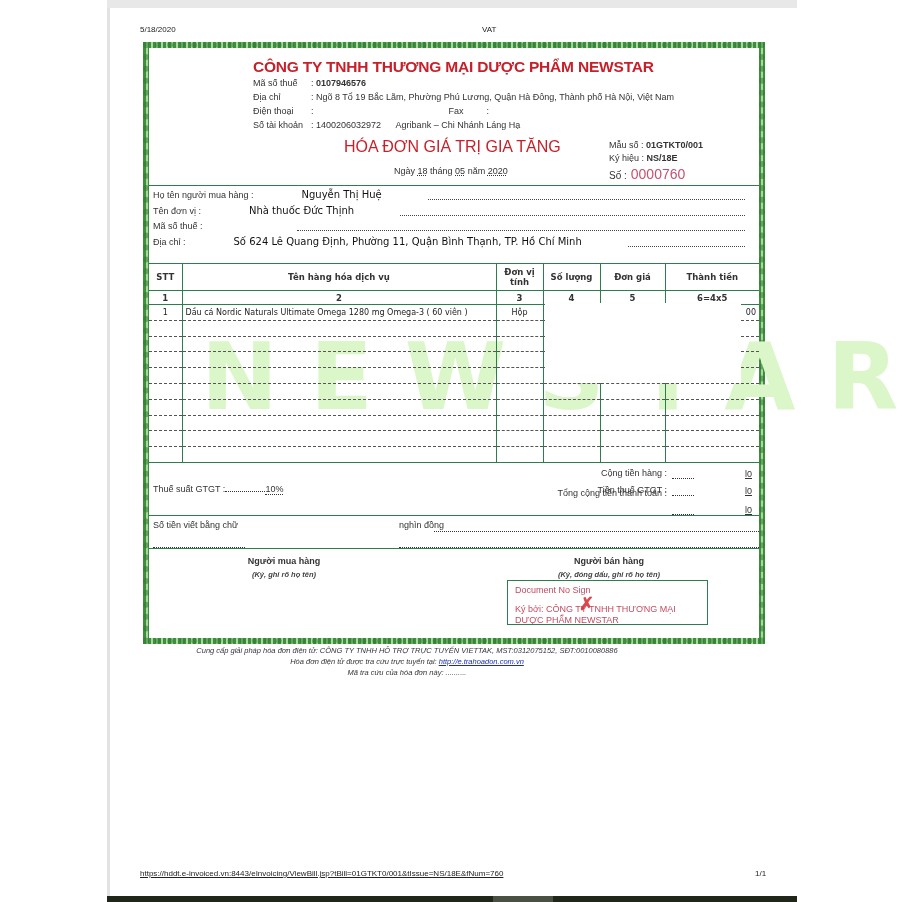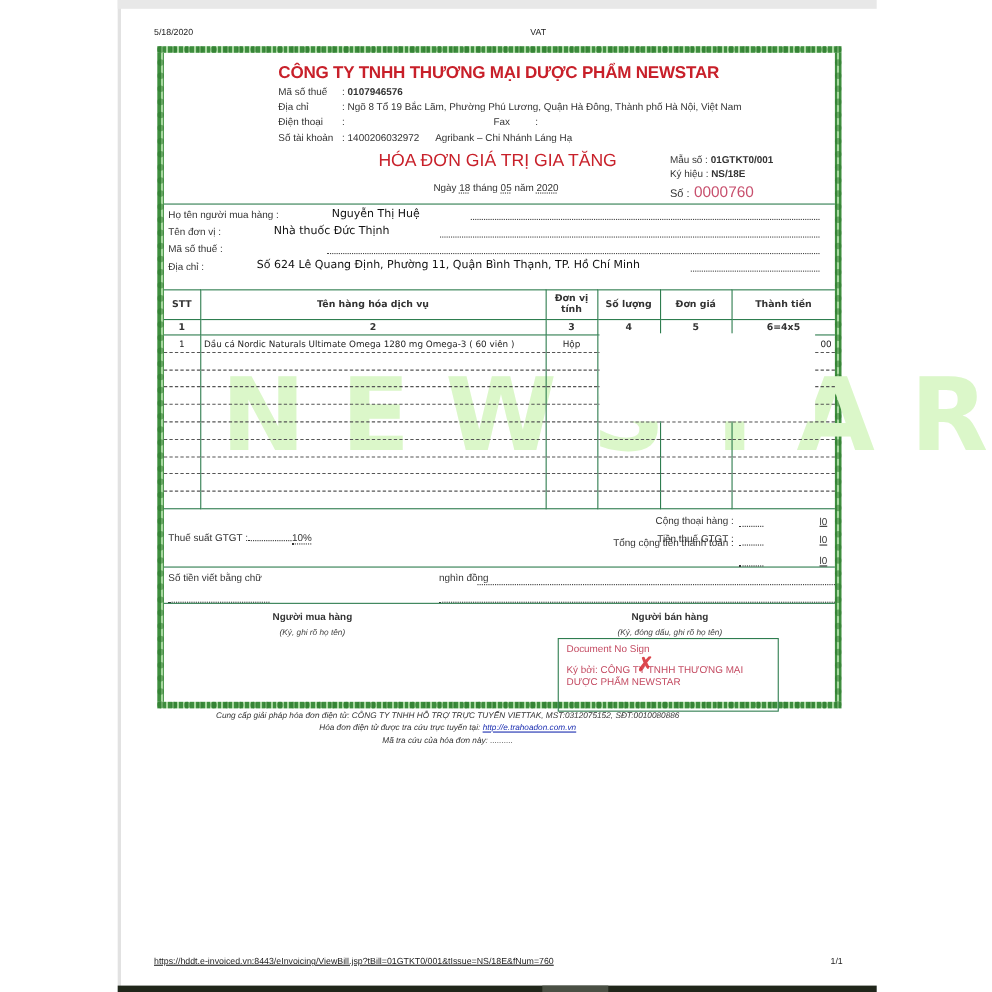--- a/index.html
+++ b/index.html
@@ -68,23 +68,23 @@
   .vat-rate .dots { display: inline-block; width: 40px; border-bottom: 1px dotted #333; }
   .vat-rate .v { border-bottom: 1px dotted #333; }
 
   .words-label { position: absolute; left: 4px; top: 472px; font-size: 9px; color: #333; }
   .words-unit { position: absolute; left: 250px; top: 472px; font-size: 9px; color: #333; }
   .words-unit-line { position: absolute; left: 250px; top: 483px; width: 360px; border-bottom: 1px dotted #333; }
   .words-line2a { position: absolute; left: 4px; top: 499px; width: 92px; border-bottom: 1px dotted #333; }
   .words-line2b { position: absolute; left: 250px; top: 499px; width: 360px; border-bottom: 1px dotted #333; }
 
   .sign-title { position: absolute; font-size: 9px; font-weight: bold; color: #333; text-align: center; }
-  .sign-note { position: absolute; font-size: 7.5px; font-style: italic; color: #444; text-align: center; }
-
-  .sig-box { position: absolute; left: 358px; top: 532px; width: 201px; height: 67px; border: 1px solid #2e7d4f; padding: 4px 7px; font-size: 9px; color: #c44b62; }
+  .sign-note { position: absolute; font-size: 7.5px; font-style: italic; color: #444; text-align: center; font-weight: bold; }
+
+  .sig-box { position: absolute; left: 358px; top: 532px; width: 201px; height: 45px; border: 1px solid #2e7d4f; padding: 4px 7px; font-size: 9px; color: #c44b62; }
   .sig-box .l1 { margin-bottom: 9px; }
   .sig-box .l2 { line-height: 11px; position: relative; }
   .sig-x { position: absolute; left: 64px; top: -5px; font-size: 18px; font-weight: bold; color: #d6282f; opacity: .85; }
 
   .provider { position: absolute; left: 0; width: 814px; text-align: center; font-size: 7.5px; font-style: italic; color: #333; }
   .provider a { color: #1a2db0; text-decoration: underline; }
 </style>
 </head>
 <body>
 
@@ -268,21 +268,21 @@
           <td></td>
           <td></td>
           <td></td>
           <td class="right"></td>
         </tr>
     </tbody>
   </table>
 
   <div class="redact"></div>
 
-  <div class="totals-label" style="top:420px">Cộng thoại hàng :</div>
+  <div class="totals-label" style="top:420px">Cộng tiền hàng :</div>
   <div class="totals-dots" style="top:430px"></div>
   <div class="totals-val" style="top:421px">l0</div>
 
   <div class="totals-label" style="top:437px">Tiền thuế GTGT :</div>
   <div class="totals-dots" style="top:447px"></div>
   <div class="totals-val" style="top:438px">l0</div>
 
   <div class="totals-label" style="top:440px">Tổng cộng tiền thanh toán :</div>
   <div class="totals-dots" style="top:466px"></div>
   <div class="totals-val" style="top:457px">l0</div>

